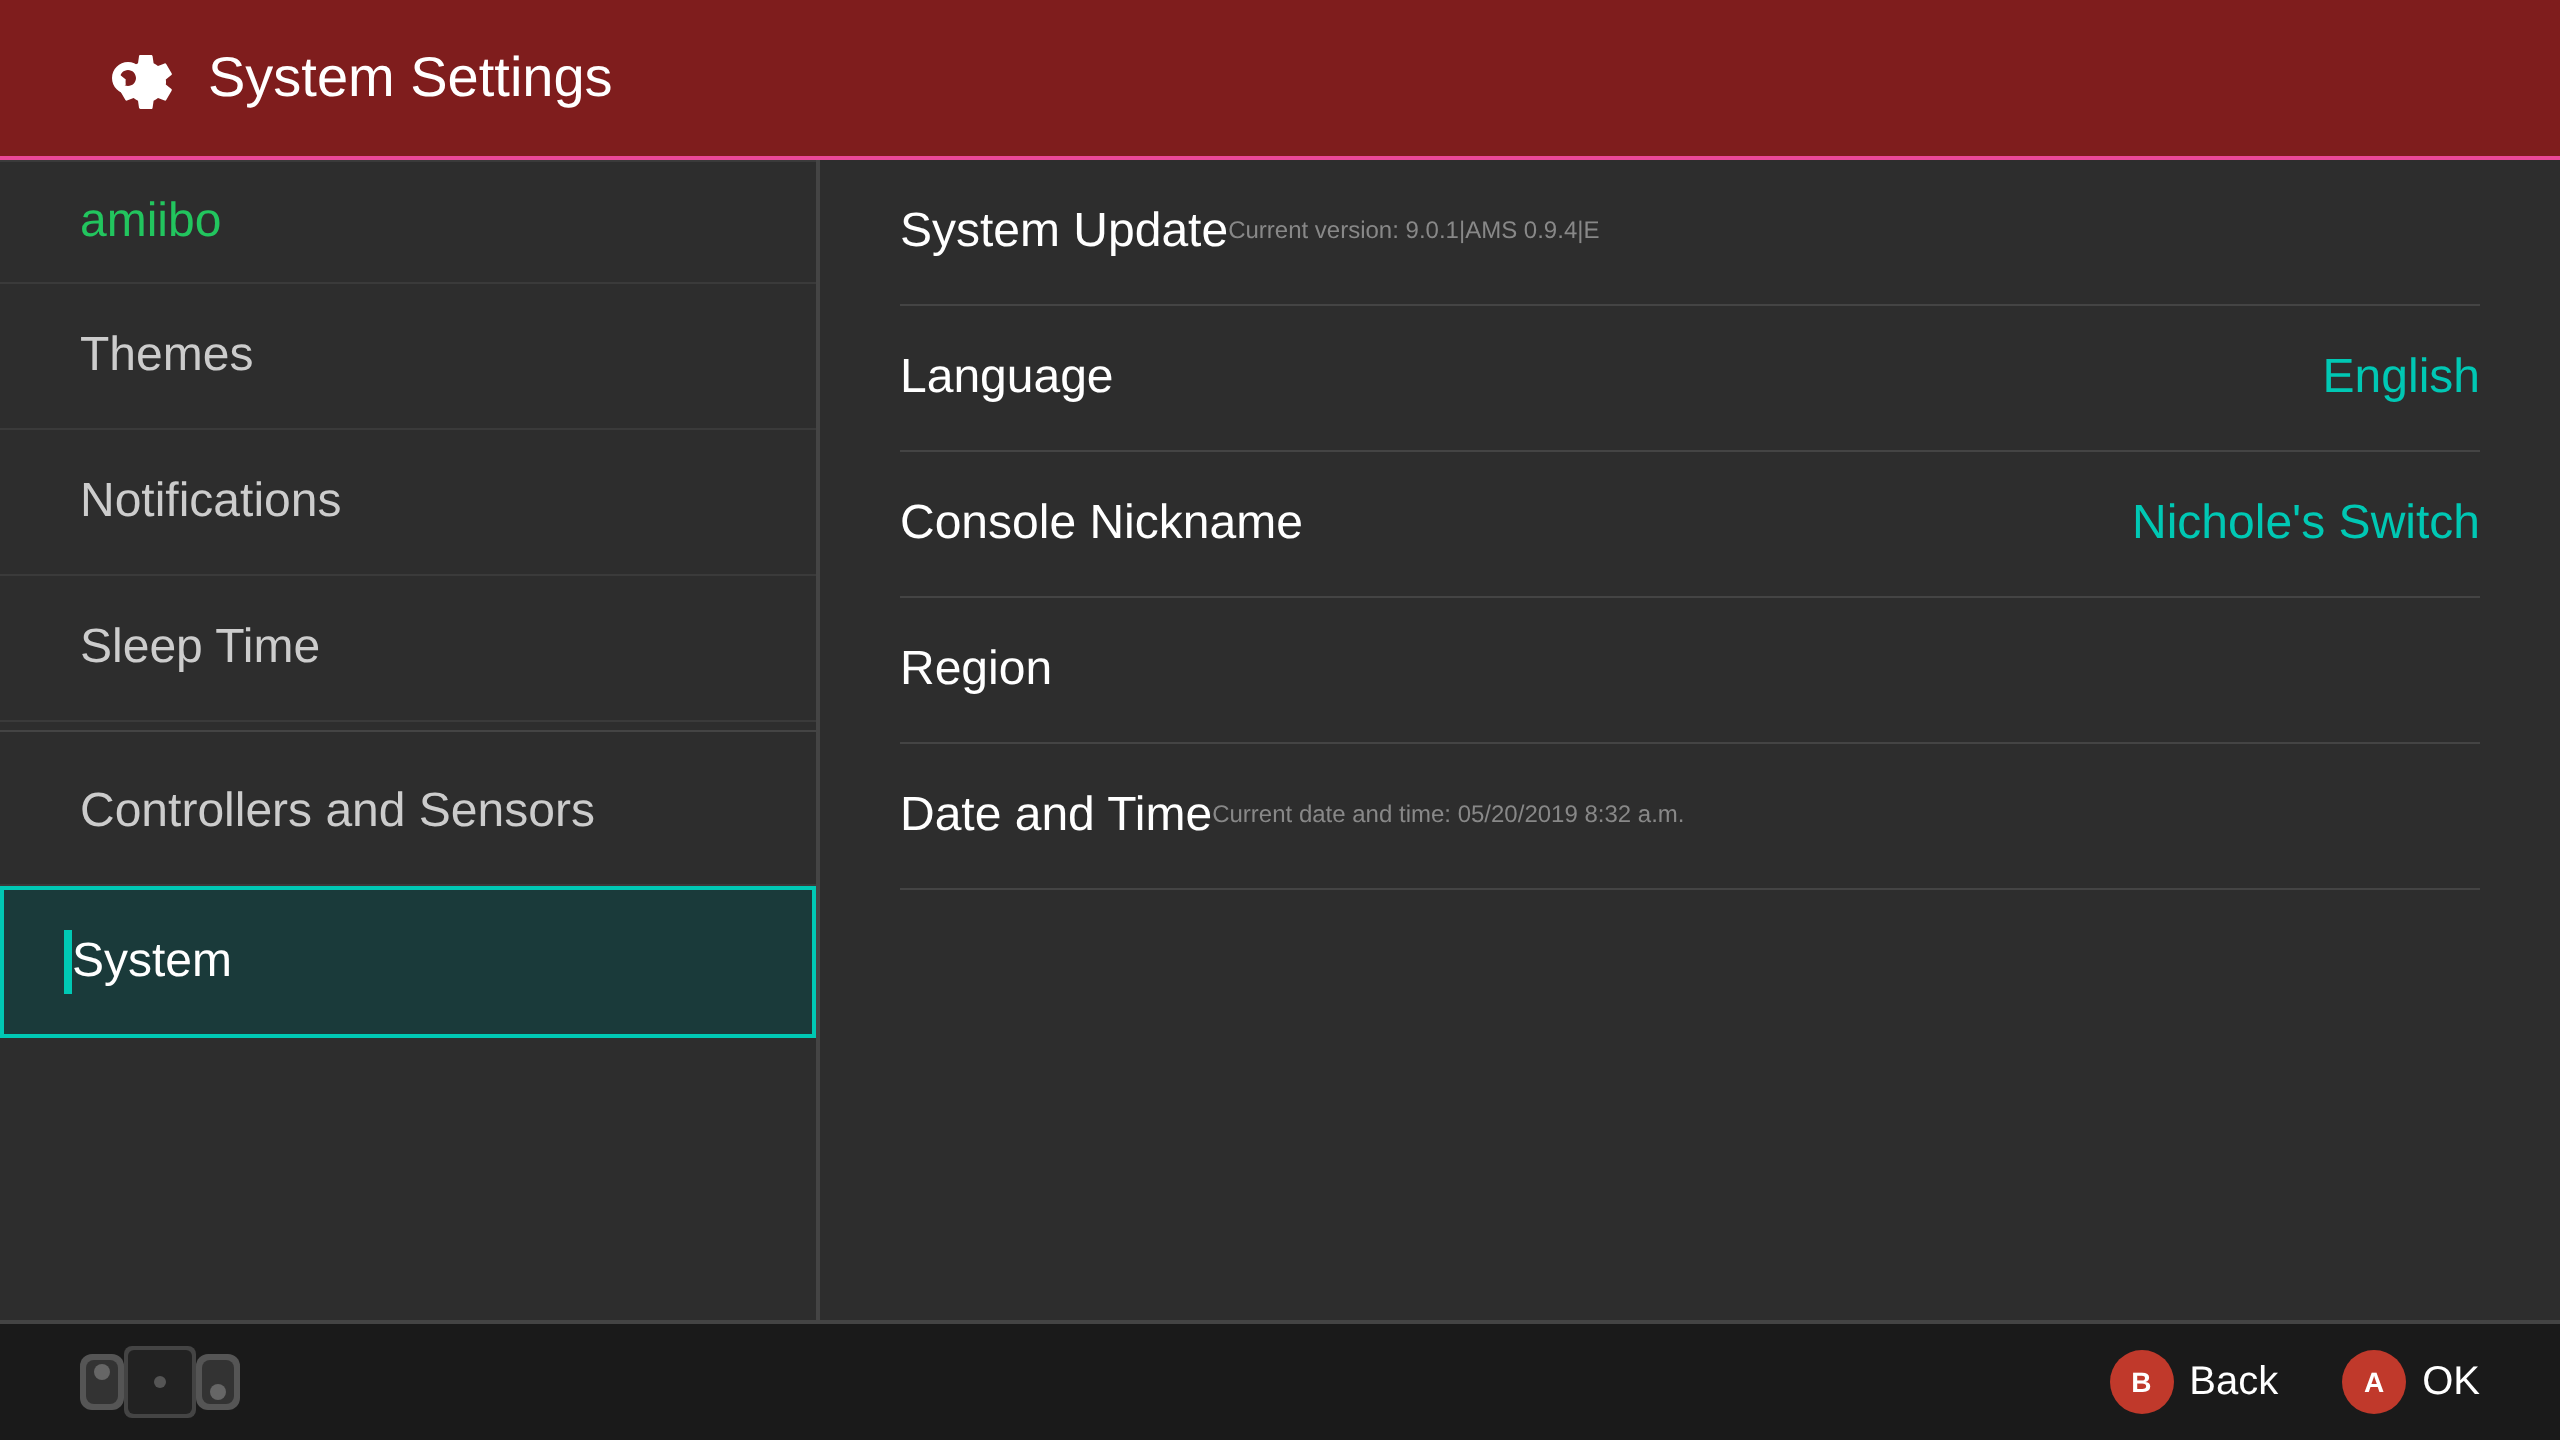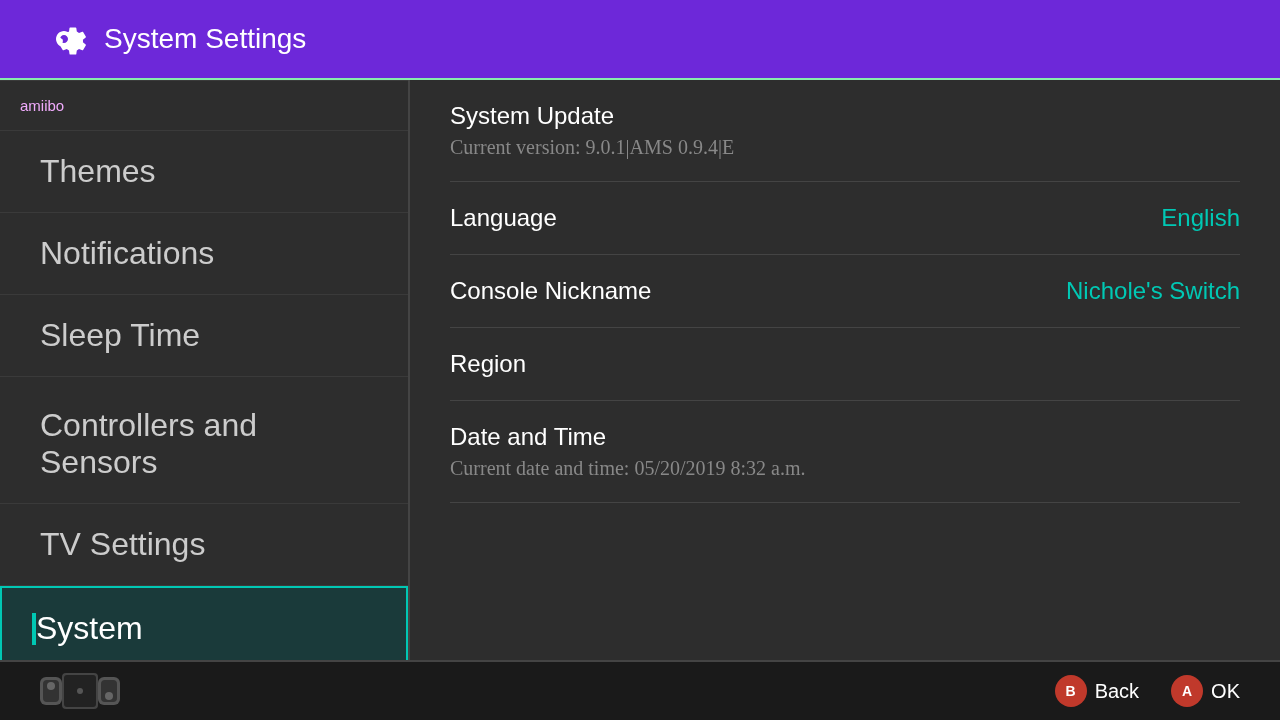--- a/index.html
+++ b/index.html
@@ -9,26 +9,26 @@
       height: 720px;
       background-color: #2d2d2d;
       font-family: 'Segoe UI', Arial, sans-serif;
       color: #ffffff;
       overflow: hidden;
       position: relative;
     }
 
     
     .header {
-      background-color: #6d28d9;
+      background-color: #7f1d1d;
       height: 80px;
       display: flex;
       align-items: center;
       padding: 0 40px;
-      border-bottom: 2px solid #86efac;
+      border-bottom: 2px solid #ec4899;
     }
 
     .header-icon {
       width: 48px;
       height: 48px;
       margin-right: 16px;
     }
 
     .header-title {
       font-size: 28px;
@@ -47,34 +47,34 @@
       width: 410px;
       background-color: #2d2d2d;
       border-right: 2px solid #444;
       overflow: hidden;
       display: flex;
       flex-direction: column;
     }
 
     .sidebar-item {
       padding: 22px 40px;
-      font-size: 32px;
+      font-size: 24px;
       color: #cccccc;
       cursor: pointer;
       border-bottom: 1px solid #3a3a3a;
     }
 
     .sidebar-item:first-child {
       border-top: 1px solid #3a3a3a;
     }
 
     .sidebar-item.amiibo {
-      color: #f0abfc;
-      font-size: 15px;
-      padding: 16px 20px;
+      color: #22c55e;
+      font-size: 24px;
+      padding: 16px 40px;
     }
 
     .sidebar-item.selected {
       background-color: #1a3a3a;
       border: 2px solid #00c8b4;
       color: #ffffff;
       padding-left: 34px;
       position: relative;
     }
 
@@ -114,29 +114,28 @@
       font-size: 24px;
       color: #ffffff;
     }
 
     .content-row-value {
       font-size: 24px;
       color: #00c8b4;
     }
 
     .content-row-sub {
-      font-size: 20px;
+      font-size: 12px;
       color: #888;
       margin-top: 6px;
-      font-family: Liberation Serif, serif;
     }
 
     .content-row-inner {
       display: flex;
-      flex-direction: column;
+      flex-direction: row;
     }
 
     
     .footer {
       height: 60px;
       background-color: #1a1a1a;
       border-top: 2px solid #444;
       display: flex;
       align-items: center;
       justify-content: space-between;
@@ -211,23 +210,20 @@
     <div class="sidebar-item">
       <span>Notifications</span>
     </div>
     <div class="sidebar-item">
       <span>Sleep Time</span>
     </div>
     <div class="sidebar-divider"></div>
     <div class="sidebar-item">
       <span>Controllers and Sensors</span>
     </div>
-    <div class="sidebar-item">
-      <span>TV Settings</span>
-    </div>
     <div class="sidebar-item selected">
       <span>System</span>
     </div>
   </div>
 
   <div class="content">
     <div class="content-row">
       <div class="content-row-inner">
         <span class="content-row-label">System Update</span>
         <span class="content-row-sub">Current version: 9.0.1|AMS 0.9.4|E</span>

